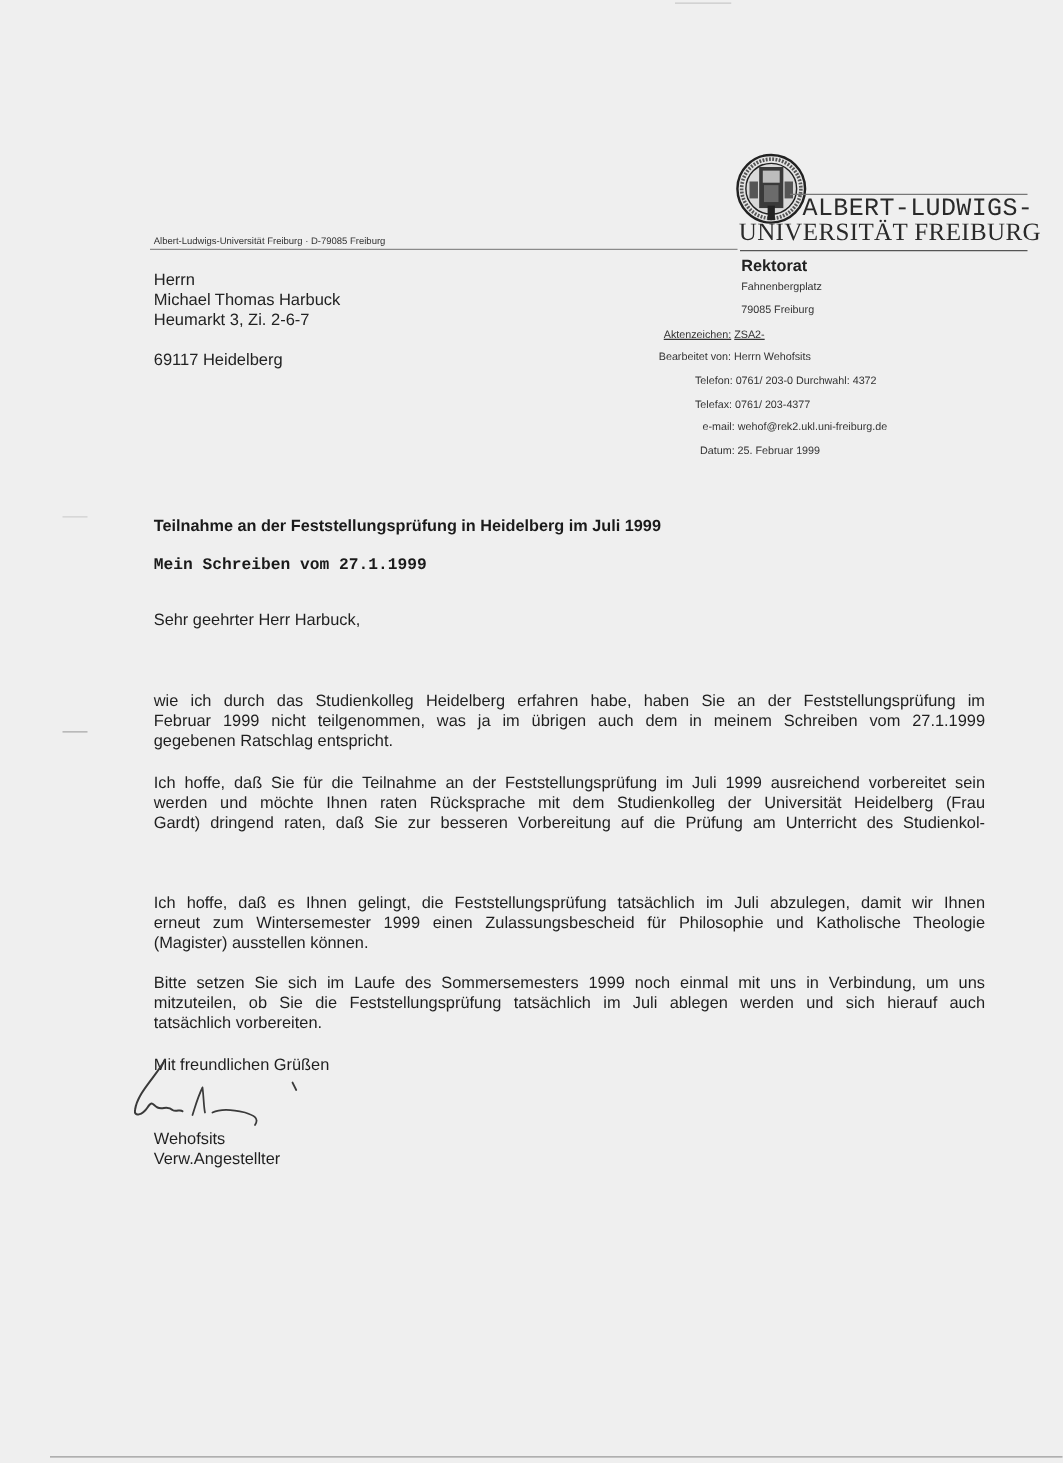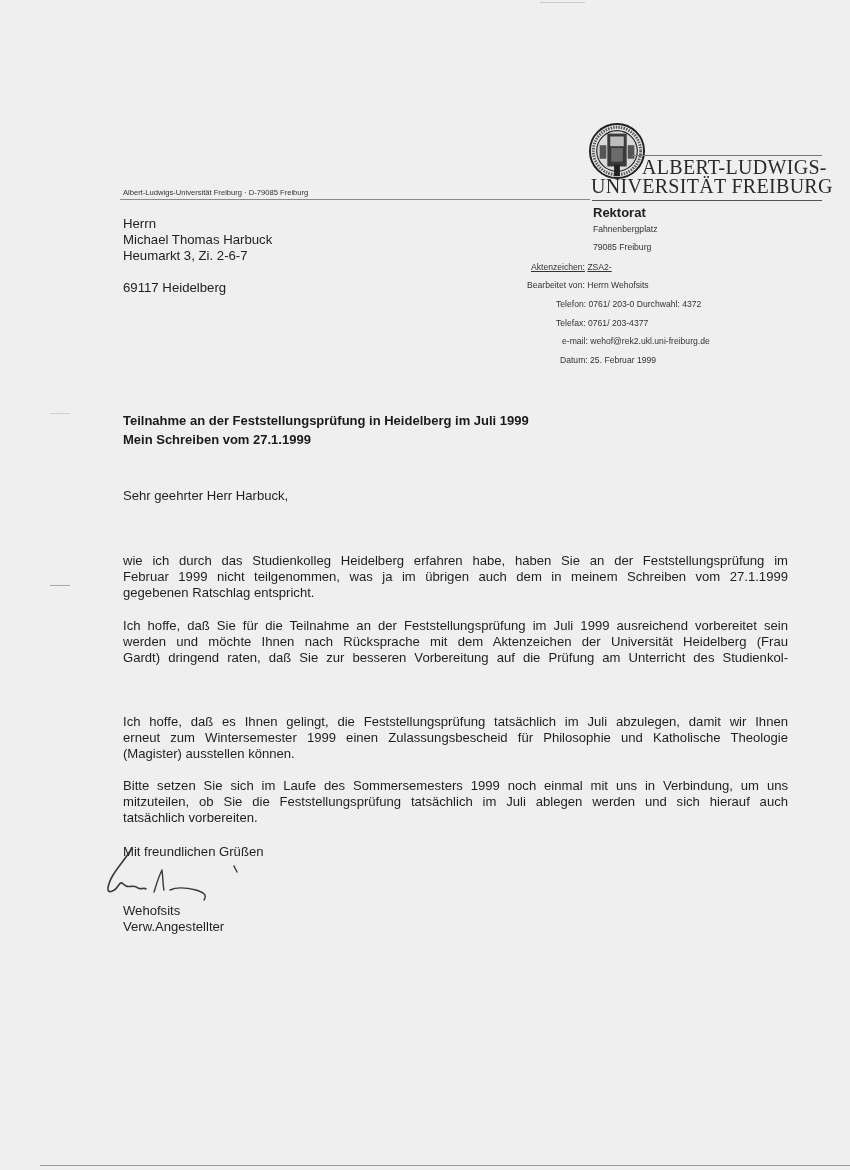--- a/index.html
+++ b/index.html
@@ -28,21 +28,21 @@
       position: absolute;
       left: 588px;
       top: 122px;
       width: 58px;
       height: 58px;
     }
     .uni-line1 {
       position: absolute;
       left: 642px;
       top: 156px;
-      font-family: Liberation Serif, serif;
+      font-family: Liberation Mono, monospace;
       font-size: 20px;
       letter-spacing: 0.3px;
       color: #2a2a2a;
       white-space: nowrap;
     }
     .uni-line2 {
       position: absolute;
       left: 591px;
       top: 175px;
       font-family: "Liberation Serif", serif;
@@ -220,33 +220,33 @@
 <div class="info" style="left:562px;top:336px;">
   <span>e-mail:</span>
   <span>wehof@rek2.ukl.uni-freiburg.de</span>
 </div>
 <div class="info" style="left:560px;top:355px;text-align:right;">
   <span>Datum:</span>
   <span>25. Februar 1999</span>
 </div>
 
 <div class="subject" style="top:413px;">Teilnahme an der Feststellungsprüfung in Heidelberg im Juli 1999</div>
-<div class="subject" style="top:432px;">Mein Schreiben vom 27.1.1999</div>
+<div class="subject" style="top:444px;font-family:Liberation Mono, monospace;">Mein Schreiben vom 27.1.1999</div>
 
 <div class="salutation" style="top:488px;">Sehr geehrter Herr Harbuck,</div>
 
 <div class="para" style="top:521px;">
   <span class="ln">wie ich durch das Studienkolleg Heidelberg erfahren habe, haben Sie an der Feststellungsprüfung im</span>
   <span class="ln">Februar 1999 nicht teilgenommen, was ja im übrigen auch dem in meinem Schreiben vom 27.1.1999</span>
   <span class="ln last">gegebenen Ratschlag entspricht.</span>
 </div>
 
 <div class="para" style="top:586px;">
   <span class="ln">Ich hoffe, daß Sie für die Teilnahme an der Feststellungsprüfung im Juli 1999 ausreichend vorbereitet sein</span>
-  <span class="ln">werden und möchte Ihnen nach Rücksprache mit dem Aktenzeichen der Universität Heidelberg (Frau</span>
+  <span class="ln">werden und möchte Ihnen raten Rücksprache mit dem Studienkolleg der Universität Heidelberg (Frau</span>
   <span class="ln">Gardt) dringend raten, daß Sie zur besseren Vorbereitung auf die Prüfung am Unterricht des Studienkol-</span>
 </div>
 
 <div class="para" style="top:682px;">
   <span class="ln">Ich hoffe, daß es Ihnen gelingt, die Feststellungsprüfung tatsächlich im Juli abzulegen, damit wir Ihnen</span>
   <span class="ln">erneut zum Wintersemester 1999 einen Zulassungsbescheid für Philosophie und Katholische Theologie</span>
   <span class="ln last">(Magister) ausstellen können.</span>
 </div>
 
 <div class="para" style="top:746px;">

